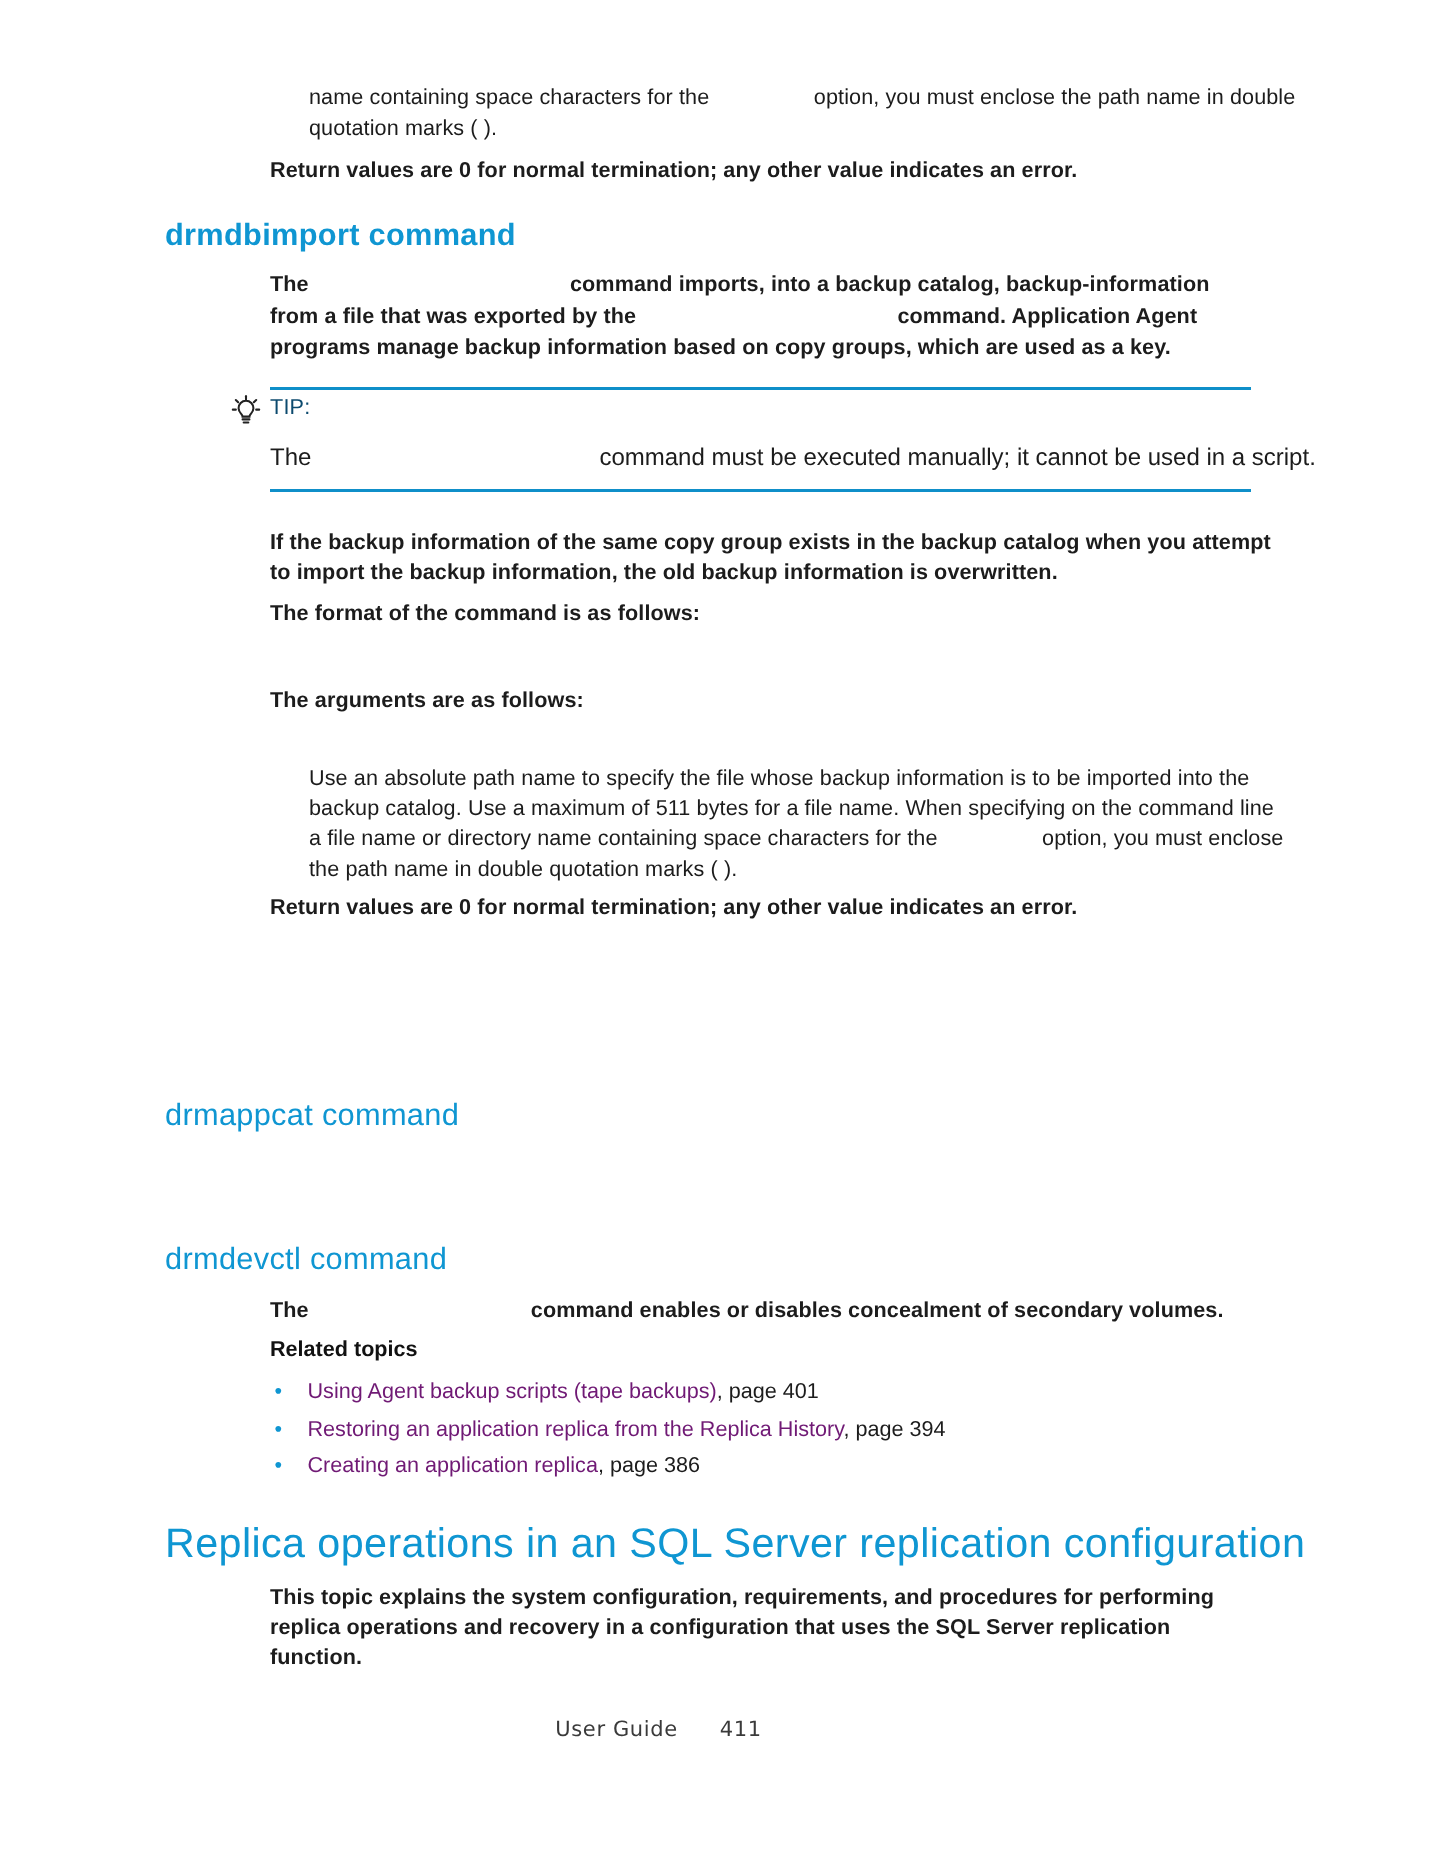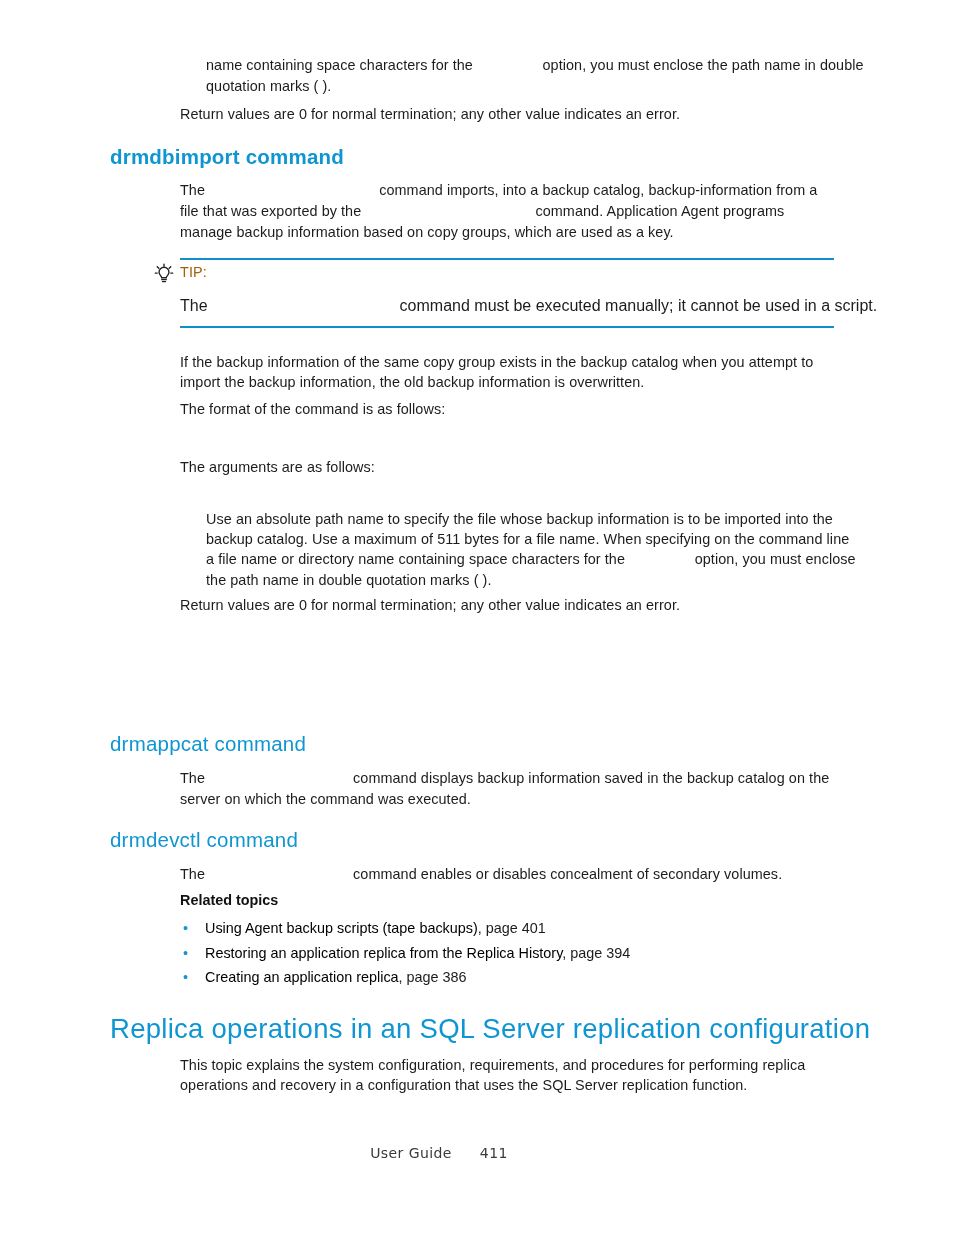--- a/index.html
+++ b/index.html
@@ -26,21 +26,21 @@
 
   
   .body-text {
     position: absolute;
     font-size: 14.4px;
     line-height: 20px;
     color: #1c1c1c;
     letter-spacing: 0.005em;
   }
 
-  .indent-1 { left: 152px; }
+  .indent-1 { left: 152px; font-weight: bold; }
   .indent-2 { left: 178px; }
 
   
   .cmd-slot {
     display: inline-block;
     vertical-align: baseline;
     font-family: "Liberation Mono", monospace;
     color: transparent;
     white-space: pre;
   }
@@ -86,21 +86,21 @@
     top: 5px;
     width: 22px;
     height: 22px;
   }
   .tip-label {
     position: absolute;
     left: 32px;
     top: 5px;
     font-size: 14.4px;
     line-height: 18px;
-    color: #a16207;
+    color: #0c4a6e;
     letter-spacing: 0.01em;
   }
   .tip-body {
     position: absolute;
     left: 32px;
     top: 38px;
     font-size: 16px;
     line-height: 20px;
     color: #1c1c1c;
     white-space: nowrap;
@@ -133,21 +133,21 @@
   }
   .topic-list li .bullet {
     position: absolute;
     left: 3px;
     top: 0;
     color: #0f96d2;
     font-size: 14.4px;
     line-height: 24.5px;
   }
   .topic-link {
-    color: #000000;
+    color: #701a75;
     text-decoration: none;
   }
 
   
   .code-block {
     position: absolute;
     left: 178px;
     font-family: "Liberation Mono", monospace;
     font-size: 13px;
     line-height: 17px;
@@ -230,23 +230,20 @@
   <div class="body-text indent-2" style="top:509px; width:655px;">
     <span>Use an absolute path name to specify the file whose backup information is to be imported into the backup catalog. Use a maximum of 511 bytes for a file name. When specifying on the command line a file name or directory name containing space characters for the</span><span class="cmd-slot">        </span><span>option, you must enclose the path name in double quotation marks (  ).</span>
   </div>
 
   <div class="body-text indent-1" style="top:595px; width:700px;">Return values are 0 for normal termination; any other value indicates an error.</div>
 
 
 
   <h3 class="sub-heading" style="top:731px;">drmappcat command</h3>
 
-  <div class="body-text indent-1" style="top:768px; width:680px;">
-    <span>The</span><span class="cmd-slot">                 </span><span>command displays backup information saved in the backup catalog on the server on which the command was executed.</span>
-  </div>
 
   <h3 class="sub-heading" style="top:827px;">drmdevctl command</h3>
 
   <div class="body-text indent-1" style="top:864px; width:680px;">
     <span>The</span><span class="cmd-slot">                 </span><span>command enables or disables concealment of secondary volumes.</span>
   </div>
 
   <div class="related-label" style="top:890px;">Related topics</div>
 
   <ul class="topic-list">

